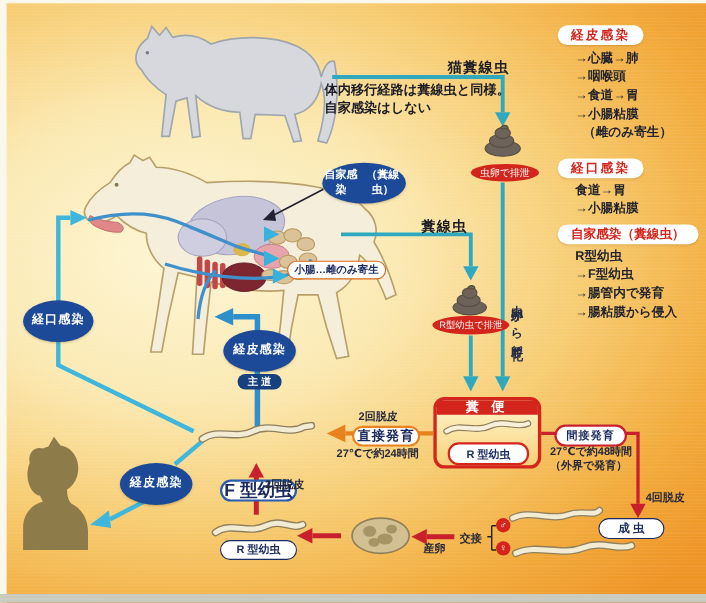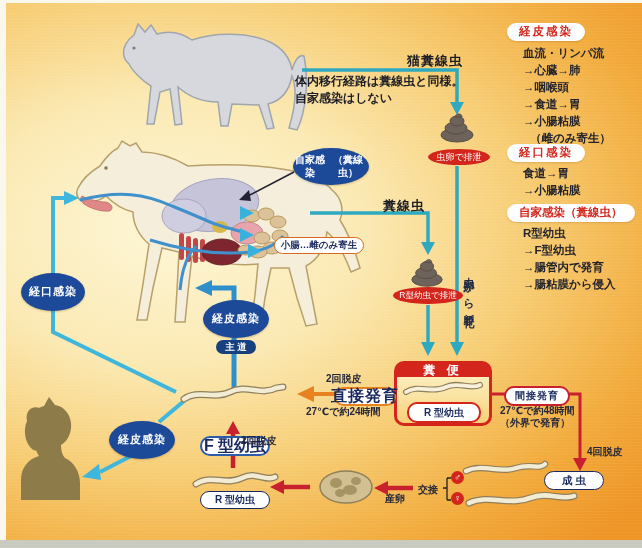--- a/index.html
+++ b/index.html
@@ -240,21 +240,20 @@
       <path d="M40,408 C31,405 25,412 27,421 C23,430 25,442 31,448 C35,452 39,451 41,447
                C37,438 36,420 40,408 Z"></path>
     </g>
   </svg>
 
   <div class="layer z3">
 
     <div>
       <div class="section-pill" style="left:507px;top:23px;">経皮感染</div>
       <div style="position:absolute;left:523px;top:45px;">
-        <div class="sb-line">血流・リンパ流</div>
         <div class="sb-line">→心臓→肺</div>
         <div class="sb-line">→咽喉頭</div>
         <div class="sb-line">→食道→胃</div>
         <div class="sb-line">→小腸粘膜</div>
         <div class="sb-line" style="padding-left:7px;">（雌のみ寄生）</div>
       </div>
 
       <div class="section-pill" style="left:507px;top:144px;">経口感染</div>
       <div style="position:absolute;left:523px;top:165px;">
         <div class="sb-line">食道→胃</div>
@@ -273,38 +272,38 @@
     <div class="lbl sz13" style="left:407px;top:52px;">猫糞線虫</div>
     <div class="lbl sz12" style="left:295px;top:90px;">自家感染はしない</div>
     <div class="lbl sz12" style="left:295px;top:73px;">体内移行経路は糞線虫と同様。</div>
     <div class="red-oval" style="left:428px;top:149px;width:62px;height:16px;font-size:9px;">虫卵で排泄</div>
     <div class="vtext" style="left:461px;top:268px;">虫卵から孵化</div>
 
     <div class="blue-ellipse" style="left:293px;top:148px;width:76px;height:37px;font-size:10px;">
       <span>自家感染</span>
       <span>（糞線虫）</span>
     </div>
-    <div class="wpill" style="left:261px;top:237px;width:88px;height:15px;border:1.5px solid #d86a1a;font-size:9.5px;margin-left:13px;">小腸…雌のみ寄生</div>
+    <div class="wpill" style="left:261px;top:237px;width:88px;height:15px;border:1.5px solid #d86a1a;font-size:9.5px;">小腸…雌のみ寄生</div>
     <div class="lbl sz13" style="left:383px;top:197px;">糞線虫</div>
     <div class="red-oval" style="left:393px;top:287px;width:70px;height:17px;font-size:8.5px;">R型幼虫で排泄</div>
     <div class="blue-ellipse" style="left:21px;top:273px;width:64px;height:38px;font-size:11px;letter-spacing:1px;">
       <span>経口感染</span>
     </div>
     <div class="blue-ellipse" style="left:203px;top:300px;width:66px;height:38px;font-size:11px;letter-spacing:1px;">
       <span>経皮感染</span>
     </div>
     <div class="navy-pill" style="left:216px;top:340px;width:40px;height:14px;font-size:9.5px;">主 道</div>
 
     <div class="blue-ellipse" style="left:109px;top:421px;width:66px;height:38px;font-size:11px;letter-spacing:1px;">
       <span>経皮感染</span>
     </div>
 
     <div class="wpill" style="left:200px;top:403px;width:66px;height:16px;border:2px solid #2c5cab;font-size:16px;margin-top:33px;">F 型幼虫</div>
     <div class="lbl sz10" style="left:326px;top:372px;">2回脱皮</div>
-    <div class="wpill" style="left:334px;top:387px;width:58px;height:15px;border:2px solid #e8821e;font-size:16px;letter-spacing:1px;">直接発育</div>
+    <div class="wpill" style="left:320px;top:387px;width:58px;height:15px;border:2px solid #e8821e;font-size:12px;letter-spacing:1px;">直接発育</div>
     <div class="lbl sz10" style="left:306px;top:405px;">27℃で約24時間</div>
 
     <div class="wpill" style="left:407px;top:402px;width:70px;height:17px;border:2px solid #d3251c;font-size:10px;">R 型幼虫</div>
 
     <div class="wpill" style="left:504px;top:386px;width:62px;height:16px;border:2px solid #c8202c;font-size:10px;letter-spacing:1px;">間接発育</div>
     <div class="lbl sz10" style="left:500px;top:404px;">27℃で約48時間</div>
     <div class="lbl sz10" style="left:500px;top:416px;">（外界で発育）</div>
     <div class="lbl sz10" style="left:587px;top:445px;">4回脱皮</div>
 
     <div class="wpill" style="left:544px;top:471px;width:58px;height:17px;border:1.5px solid #1a2a5e;font-size:10.5px;">成 虫</div>

